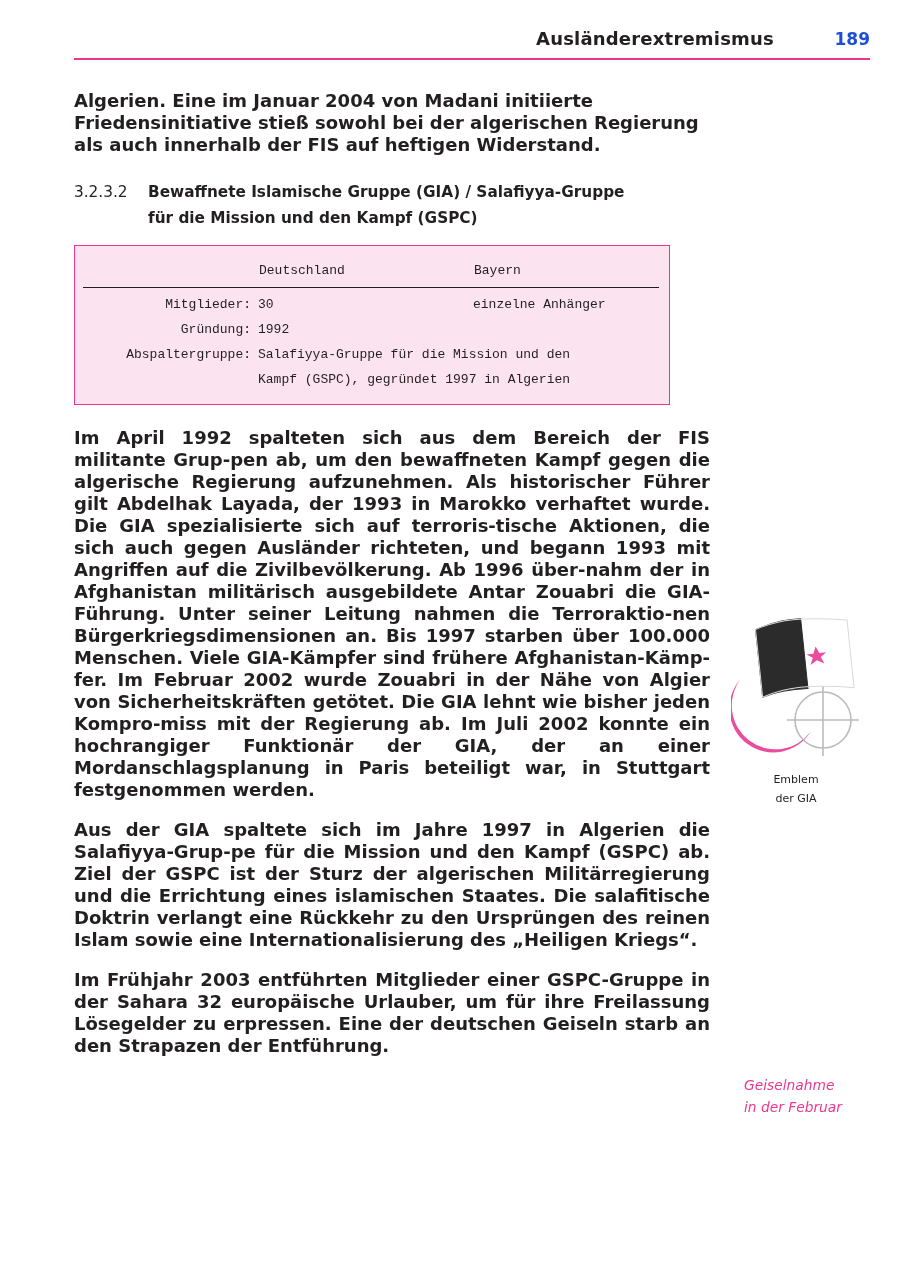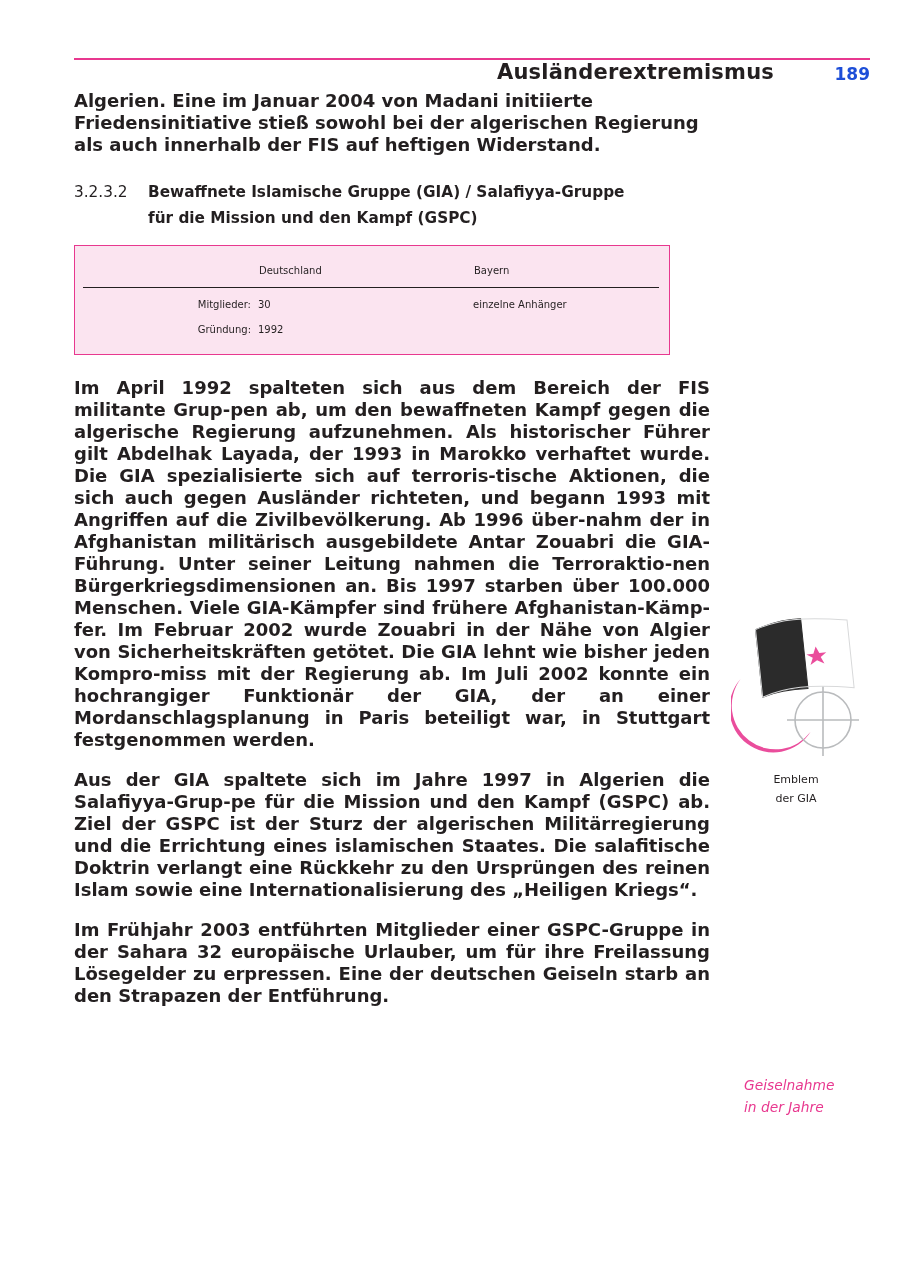--- a/index.html
+++ b/index.html
@@ -25,25 +25,24 @@
   .header {
     position: absolute;
     left: 74px;
     top: 28px;
     width: 796px;
     display: flex;
     align-items: flex-end;
     justify-content: flex-end;
   }
   .header-title {
-    font-size: 21px;
+    font-size: 18px;
     font-weight: bold;
     letter-spacing: 0.2px;
     color: #231f20;
-    margin-top: 32px;
   }
   .header-page {
     font-size: 17px;
     font-weight: bold;
     color: #1d4ed8;
     width: 96px;
     text-align: right;
   }
   .header-rule {
     position: absolute;
@@ -93,22 +92,23 @@
     margin: 6px 0 22px 0;
     width: 596px;
     box-sizing: border-box;
     border: 1px solid #e8388f;
     background: #fbe4f0;
     padding: 12px 10px 12px 8px;
   }
   .infobox table {
     border-collapse: collapse;
     width: 100%;
-    font-size: 10px;
+    font-size: 13px;
     line-height: 25px;
+    font-family: Liberation Mono, monospace;
   }
   .infobox td {
     vertical-align: top;
     padding: 0;
   }
   .infobox td.lab {
     text-align: right;
     white-space: nowrap;
     width: 168px;
     padding-right: 7px;
@@ -198,20 +198,27 @@
         <tr>
           <td class="lab">Mitglieder:</td>
           <td class="v1">30</td>
           <td class="v2">einzelne Anhänger</td>
         </tr>
         <tr>
           <td class="lab">Gründung:</td>
           <td class="v1">1992</td>
           <td class="v2"></td>
         </tr>
+        <tr>
+          <td class="lab">Abspaltergruppe:</td>
+          <td colspan="2">
+            <span>Salafiyya-Gruppe für die Mission und den</span><br>
+            <span>Kampf (GSPC), gegründet 1997 in Algerien</span>
+          </td>
+        </tr>
       </tbody>
         </table>
     </div>
 
     <p class="body">Im April 1992 spalteten sich aus dem Bereich der FIS militante Grup-pen ab, um den bewaffneten Kampf gegen die algerische Regierung aufzunehmen. Als historischer Führer gilt Abdelhak Layada, der 1993 in Marokko verhaftet wurde. Die GIA spezialisierte sich auf terroris-tische Aktionen, die sich auch gegen Ausländer richteten, und begann 1993 mit Angriffen auf die Zivilbevölkerung. Ab 1996 über-nahm der in Afghanistan militärisch ausgebildete Antar Zouabri die GIA-Führung. Unter seiner Leitung nahmen die Terroraktio-nen Bürgerkriegsdimensionen an. Bis 1997 starben über 100.000 Menschen. Viele GIA-Kämpfer sind frühere Afghanistan-Kämp-fer. Im Februar 2002 wurde Zouabri in der Nähe von Algier von Sicherheitskräften getötet. Die GIA lehnt wie bisher jeden Kompro-miss mit der Regierung ab. Im Juli 2002 konnte ein hochrangiger Funktionär der GIA, der an einer Mordanschlagsplanung in Paris beteiligt war, in Stuttgart festgenommen werden.</p>
     <p class="body">Aus der GIA spaltete sich im Jahre 1997 in Algerien die Salafiyya-Grup-pe für die Mission und den Kampf (GSPC) ab. Ziel der GSPC ist der Sturz der algerischen Militärregierung und die Errichtung eines islamischen Staates. Die salafitische Doktrin verlangt eine Rückkehr zu den Ursprüngen des reinen Islam sowie eine Internationalisierung des „Heiligen Kriegs“.</p>
     <p class="body">Im Frühjahr 2003 entführten Mitglieder einer GSPC-Gruppe in der Sahara 32 europäische Urlauber, um für ihre Freilassung Lösegelder zu erpressen. Eine der deutschen Geiseln starb an den Strapazen der Entführung.</p>
   </div>
 
   <div class="emblem-wrap">
@@ -240,16 +247,16 @@
       </svg>
     </div>
     <div class="emblem-caption">
       <span>Emblem</span><br>
       <span>der GIA</span>
     </div>
   </div>
 
   <div class="margin-note">
     <span>Geiselnahme</span><br>
-    <span>in der Jahre</span>
+    <span>in der Februar</span>
   </div>
 
 </div>
 
 </body></html>

